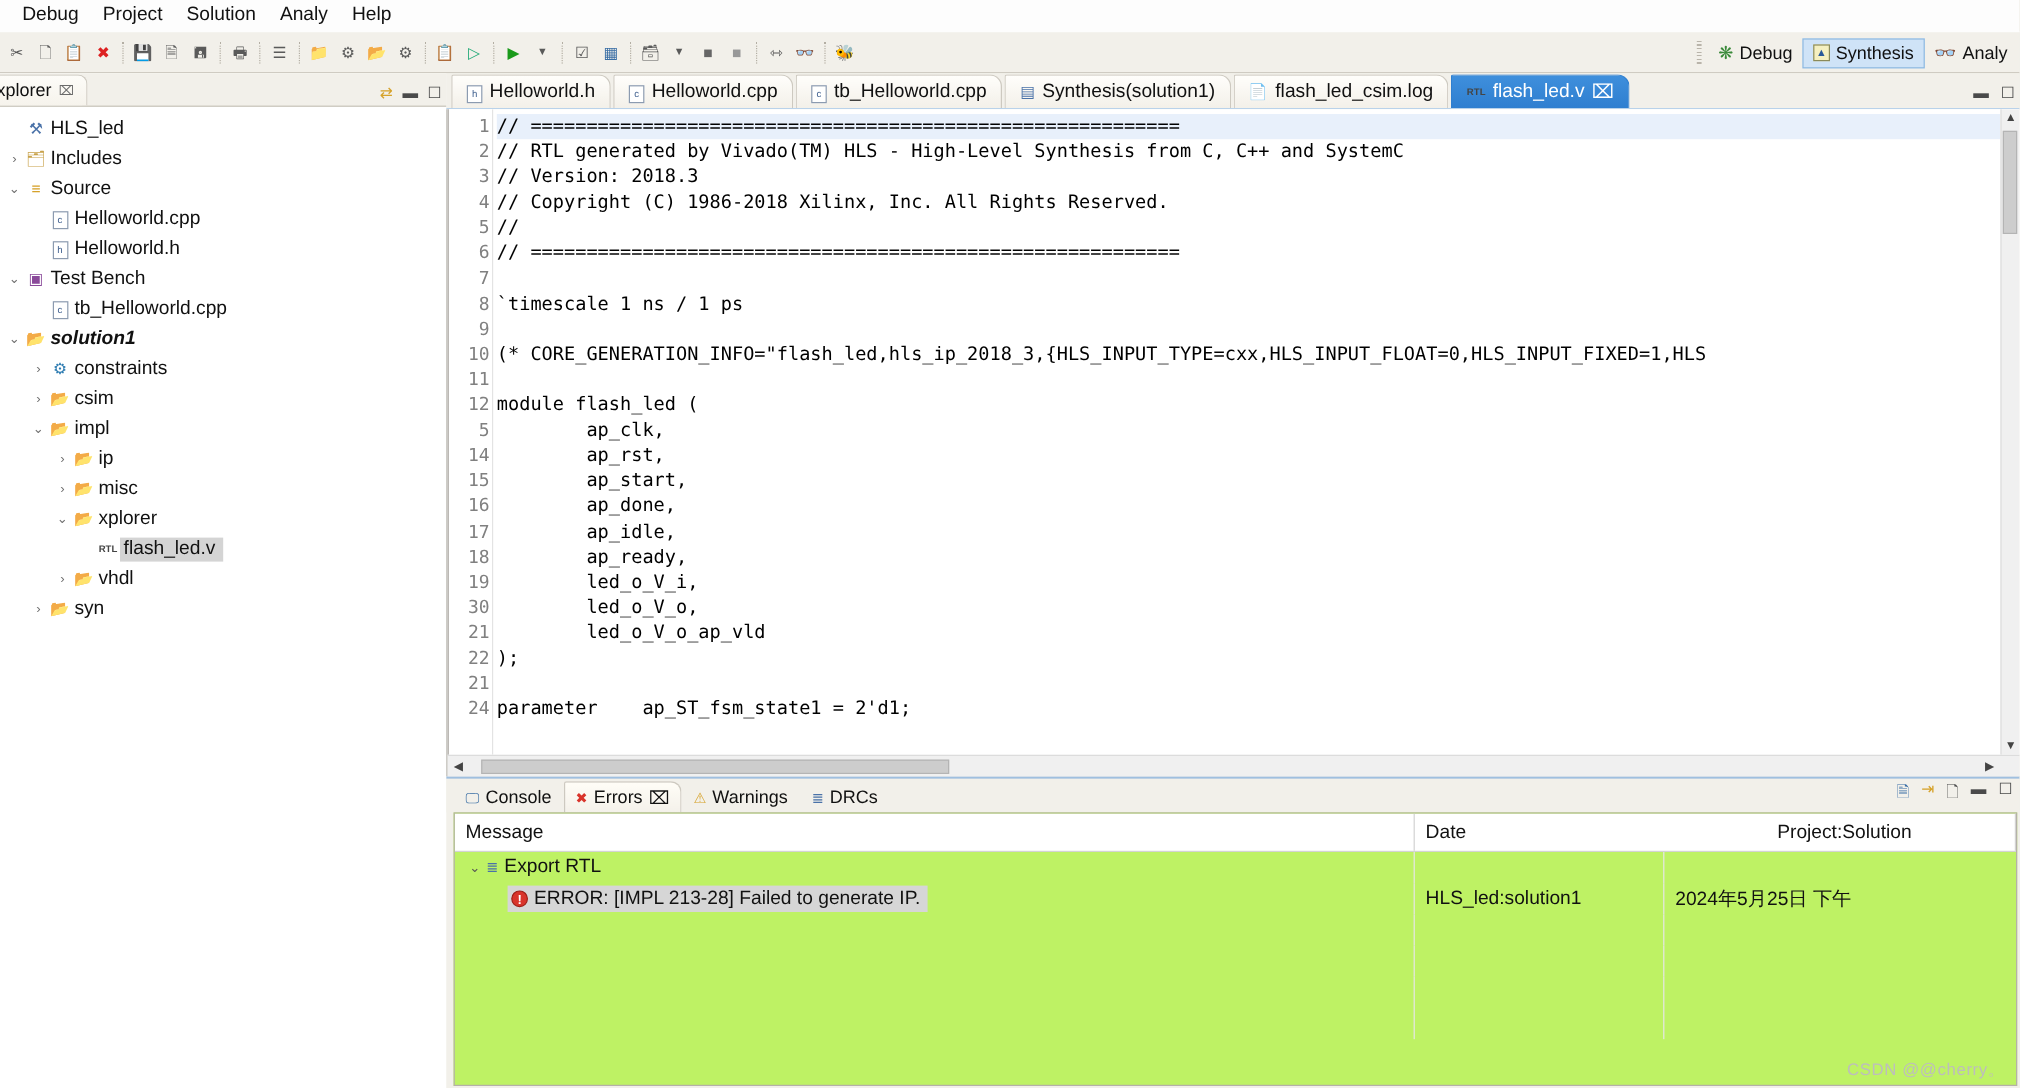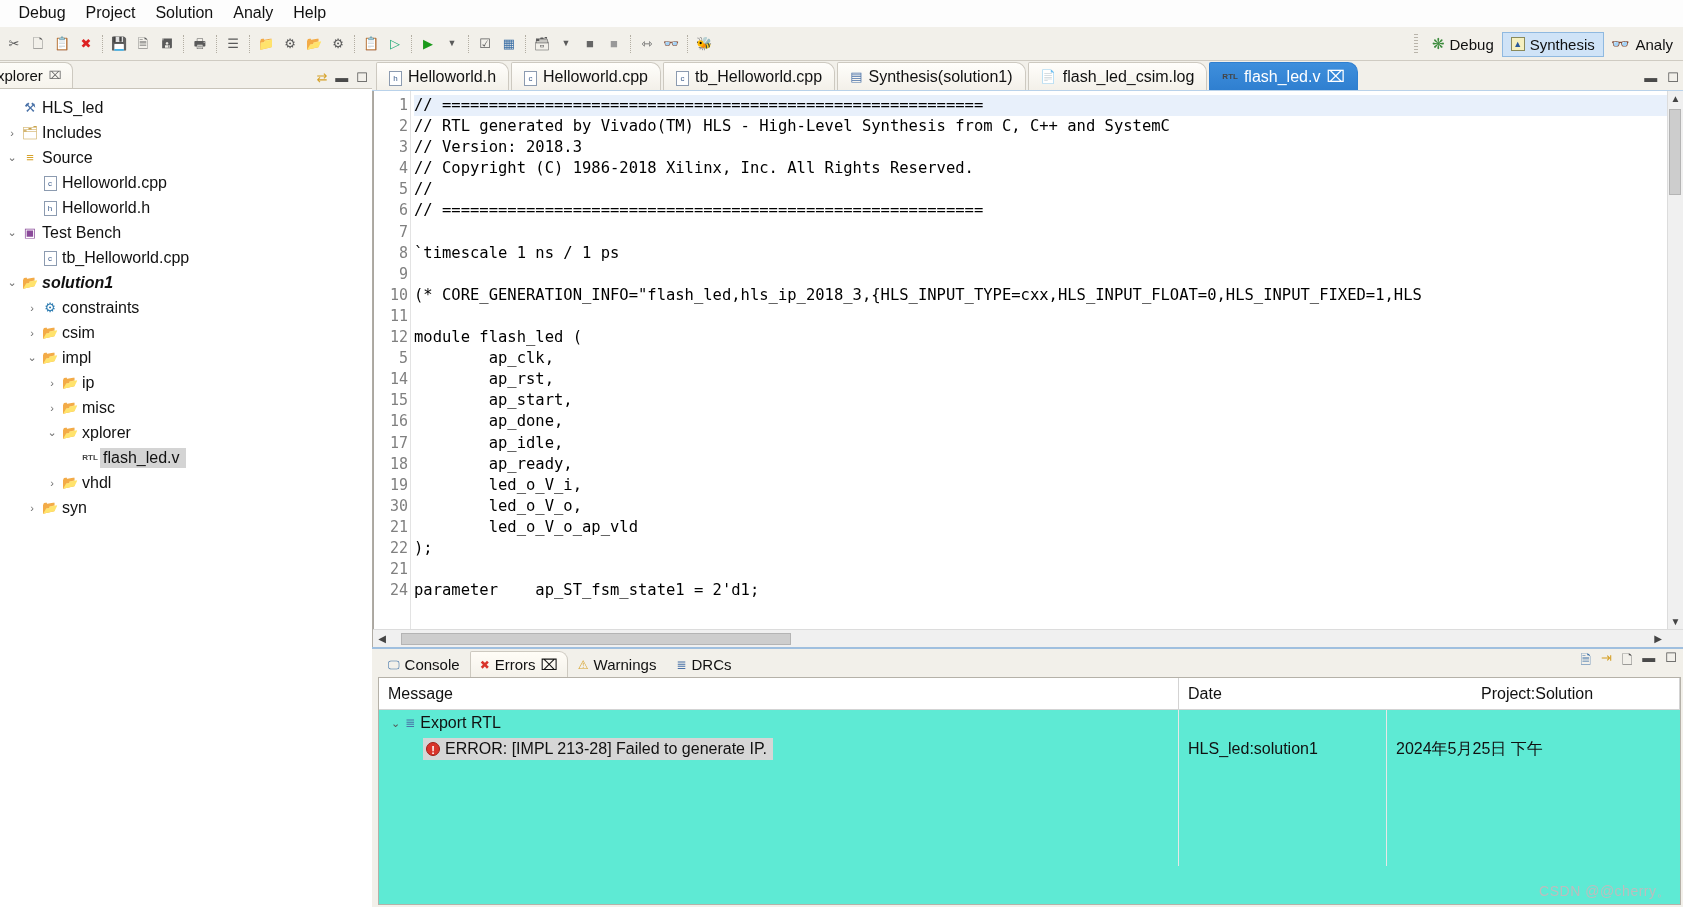--- a/index.html
+++ b/index.html
@@ -157,21 +157,21 @@
     padding: 0 9px; font-size: 15px; white-space: nowrap; cursor: default;
     border: 1px solid transparent; border-bottom: none; border-radius: 2px 9px 0 0;
   }
   .ctab.active {
     background: linear-gradient(to bottom,#fffdf7,#f4f1ea);
     border-color: #cdc9c0;
   }
   .ctabctl { position: absolute; right: 6px; bottom: 5px; display: flex; gap: 10px;
              color: #4a4a4a; font-size: 13px; }
 
-  .table-wrap { flex: 1; background: #5eead4; border: 1px solid #b5b1a8;
+  .table-wrap { flex: 1; background: #bef264; border: 1px solid #b5b1a8;
                 margin: 0 2px 2px 6px; display: flex; flex-direction: column;
                 overflow: hidden; position: relative; }
   .thead { display: flex; height: 32px; font-size: 16px; background: #fff;
            border-bottom: 1px solid #d3d3d3; }
   .thead .th { display: flex; align-items: center; padding-left: 9px;
                border-right: 1px solid #d3d3d3; }
   .col-msg { width: 800px; }
   .col-proj { width: 208px; }
   .col-date { flex: 1; border-right: none !important; }
   .trow2 { display: flex; height: 26px; font-size: 16px; align-items: center; }

